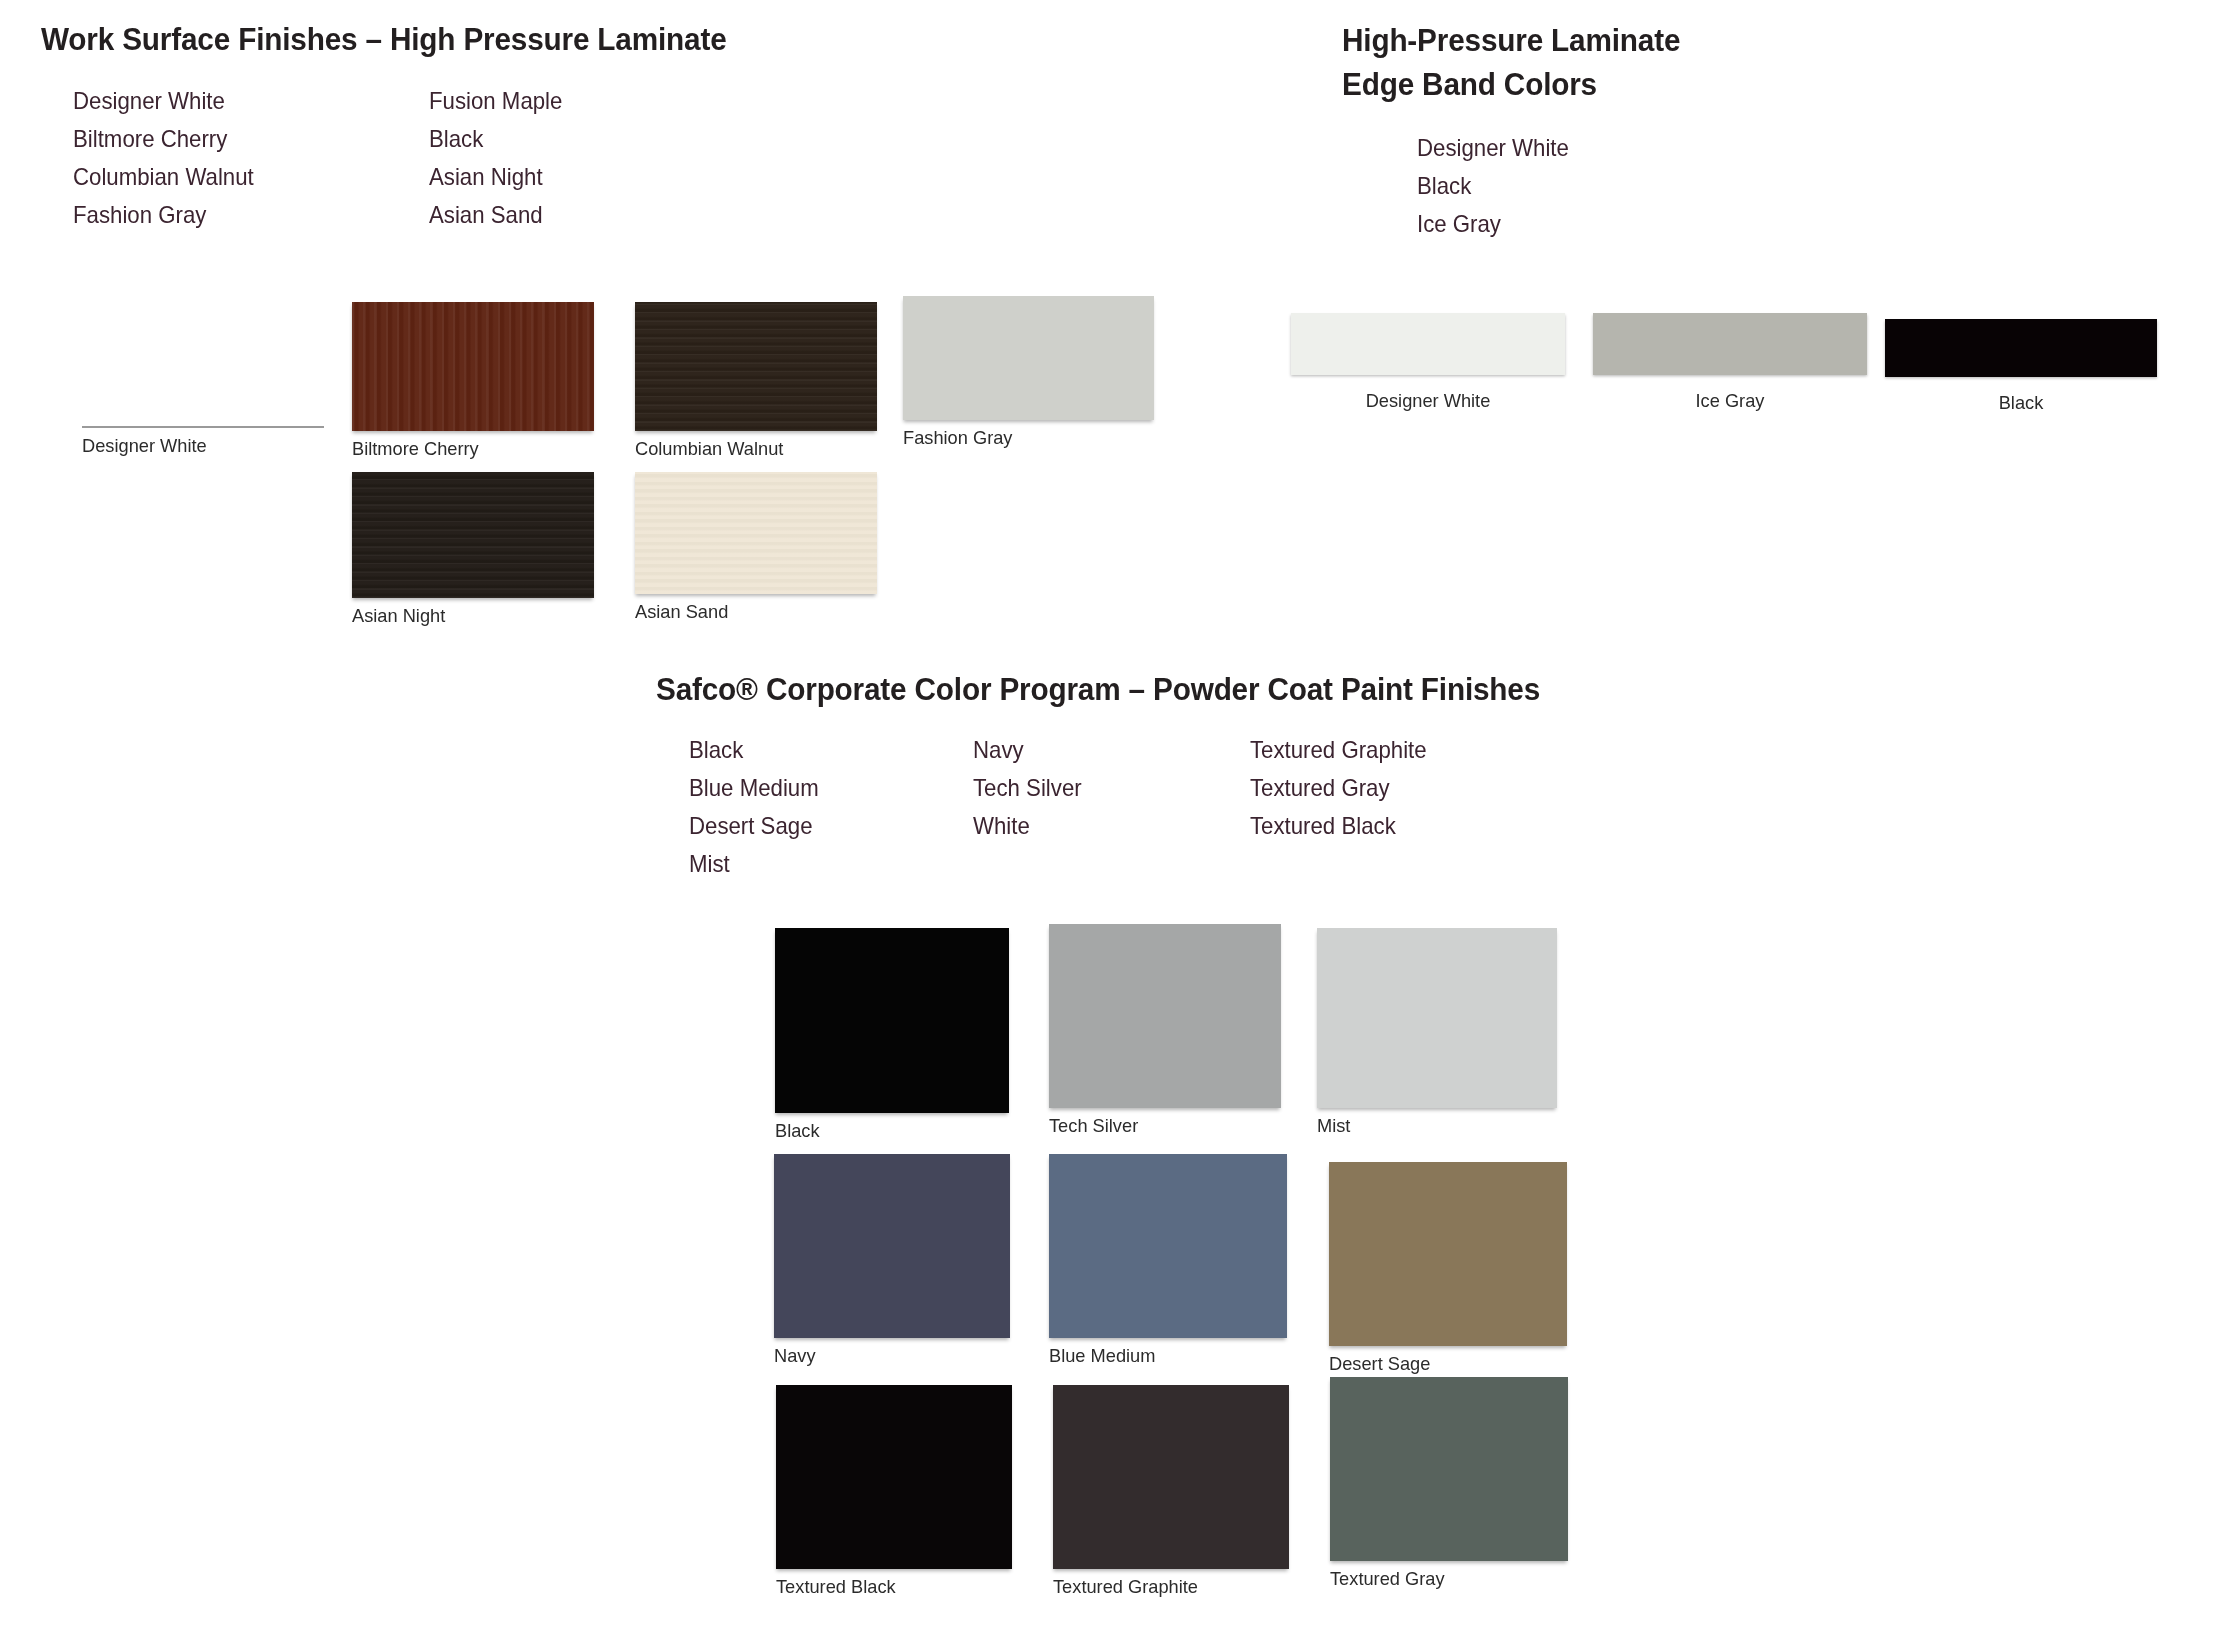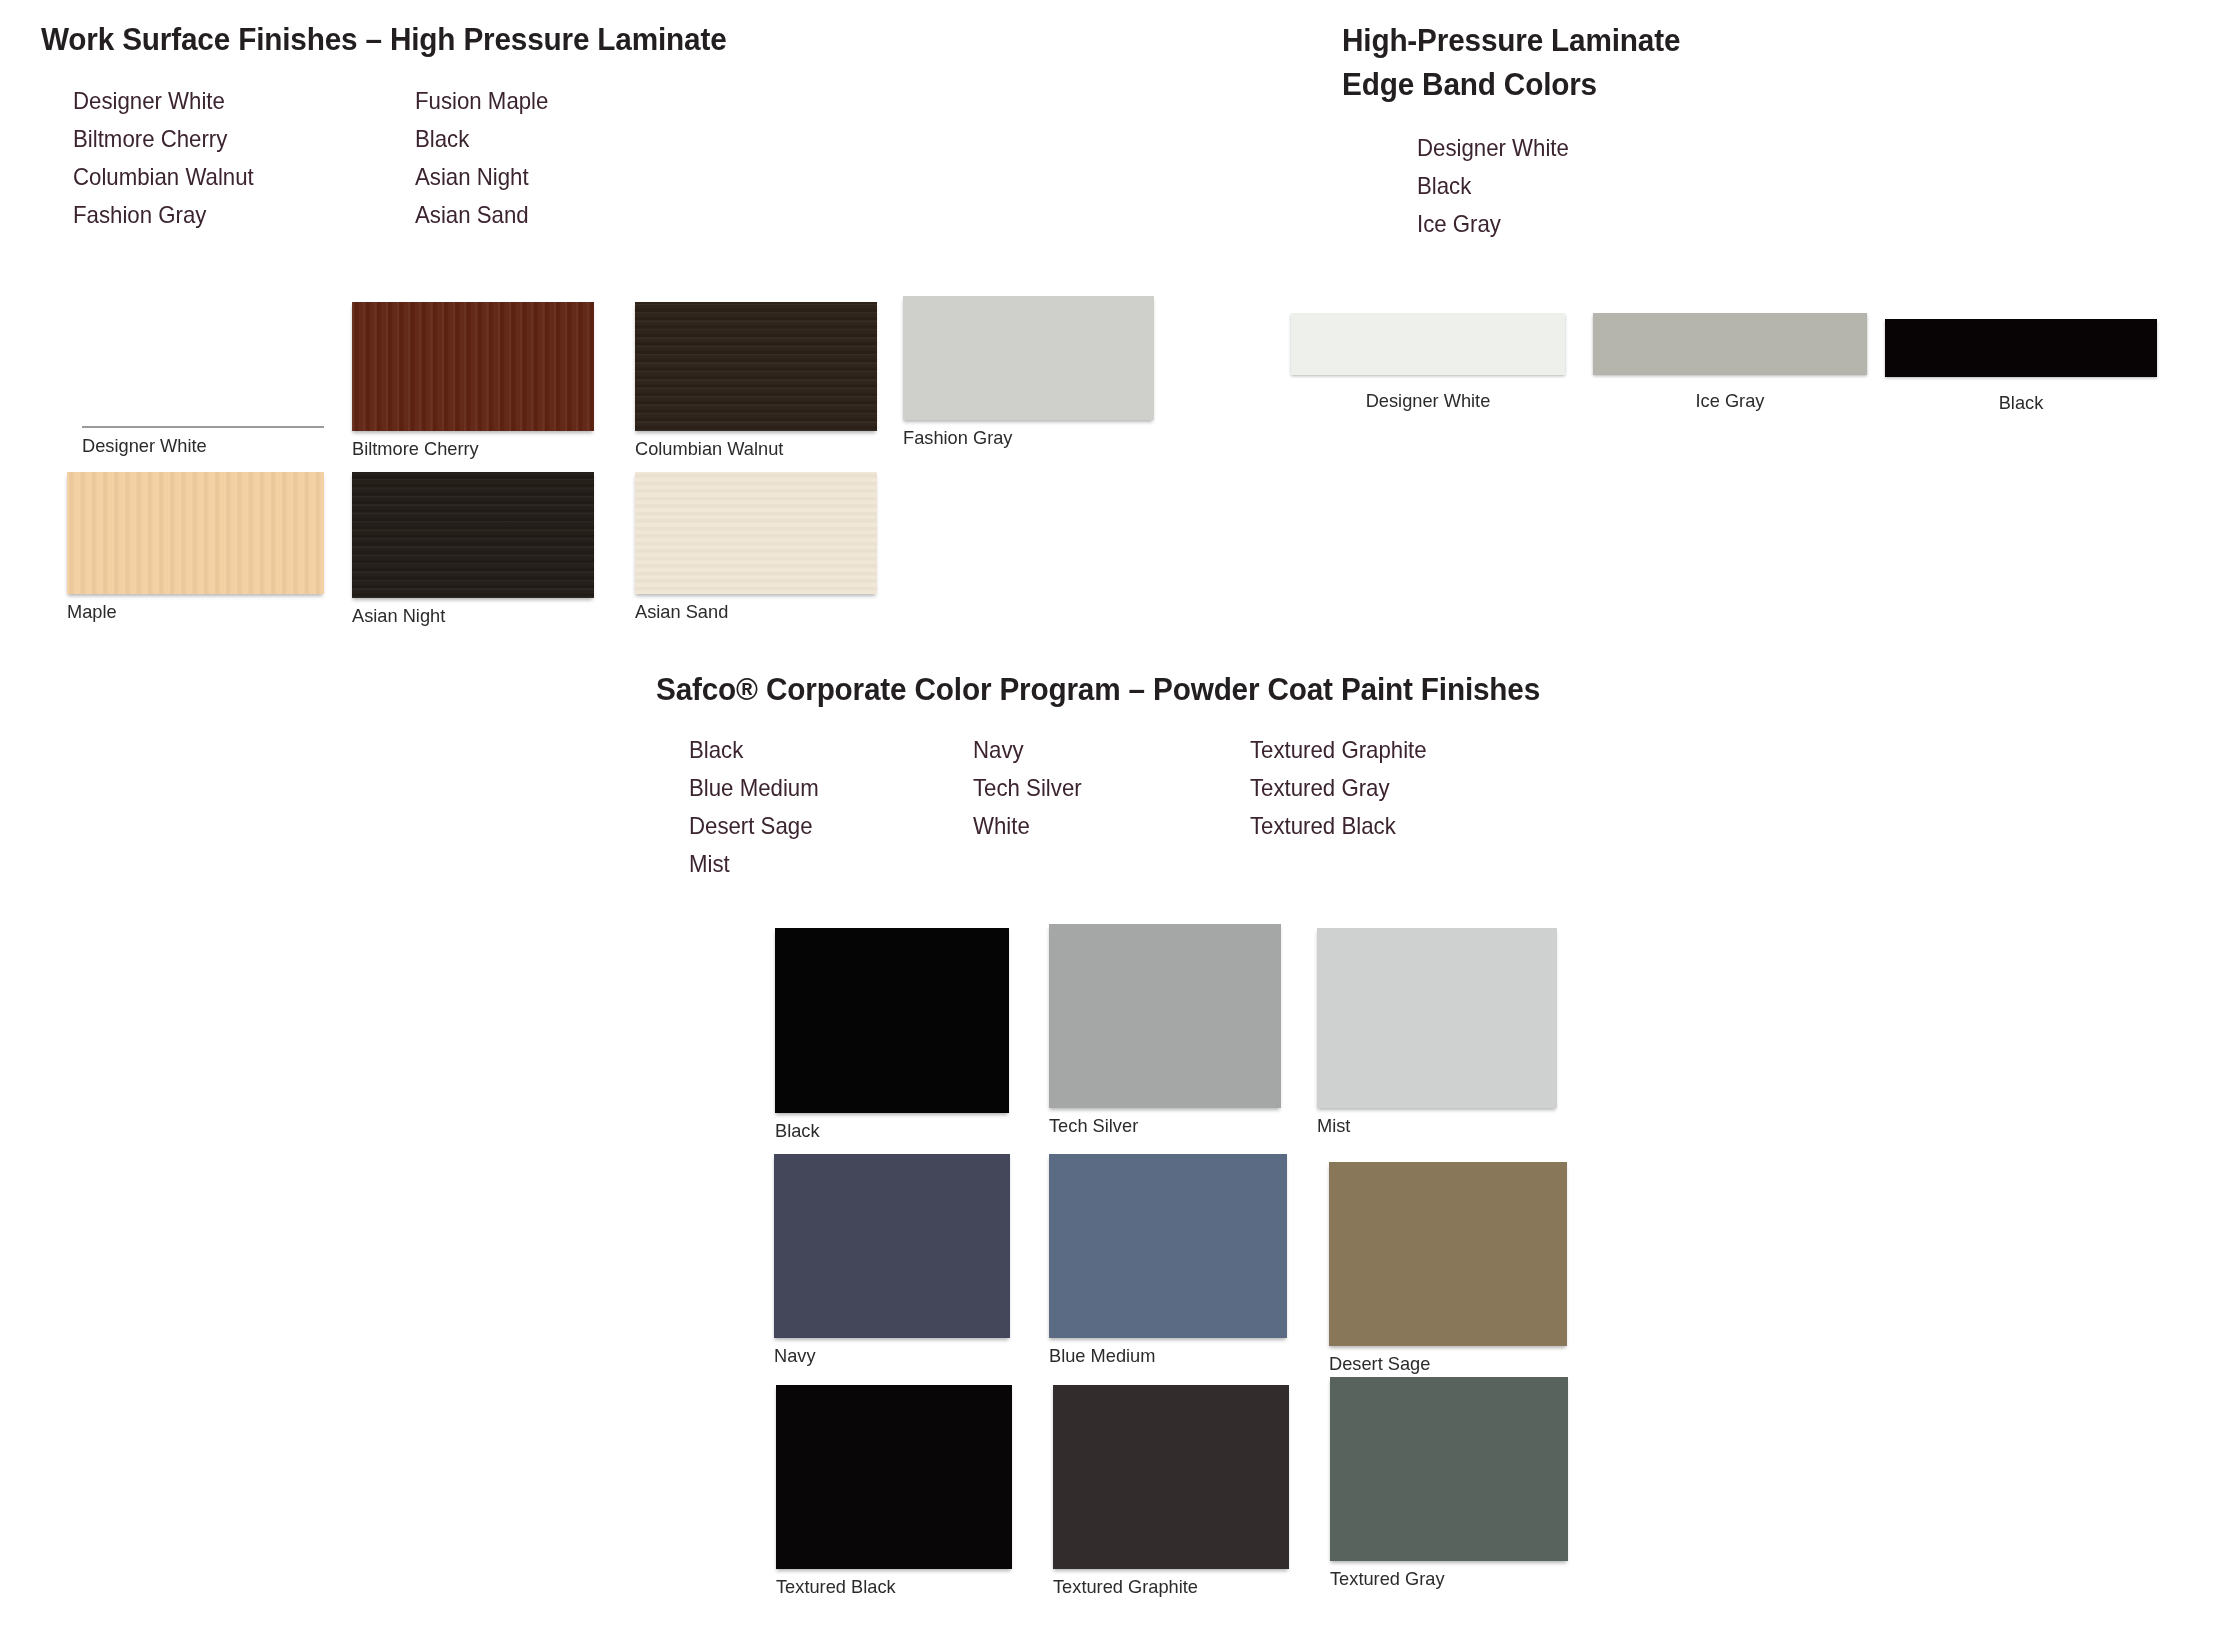--- a/index.html
+++ b/index.html
@@ -124,21 +124,21 @@
 
   <div class="heading" style="left:41px; top:20.6px;">Work Surface Finishes  – High Pressure Laminate</div>
 
   <div class="name-list" style="left:73px; top:82px;">
     <div class="name-item">Designer White</div>
     <div class="name-item">Biltmore Cherry</div>
     <div class="name-item">Columbian Walnut</div>
     <div class="name-item">Fashion Gray</div>
   </div>
 
-  <div class="name-list" style="left:415px; top:82px;">
+  <div class="name-list" style="left:429px; top:82px;">
     <div class="name-item">Fusion Maple</div>
     <div class="name-item">Black</div>
     <div class="name-item">Asian Night</div>
     <div class="name-item">Asian Sand</div>
   </div>
 
   <div class="swatch-cell" style="left:82px; top:302px; width:242px;">
     <div class="swatch sh-line" style="height: 126px; background-color: rgb(255, 255, 255);">
       <div class="grain grain-none"></div>
     </div>
@@ -159,26 +159,20 @@
     <div class="swatch-label">Columbian Walnut</div>
   </div>
 
   <div class="swatch-cell" style="left:903px; top:296px; width:251px;">
     <div class="swatch sh-soft" style="height: 124px; background-color: rgb(207, 208, 203);">
       <div class="grain grain-none"></div>
     </div>
     <div class="swatch-label">Fashion Gray</div>
   </div>
 
-  <div class="swatch-cell" style="left:67px; top:472px; width:257px;">
-    <div class="swatch sh-soft" style="height: 122px; background-color: rgb(243, 207, 160);">
-      <div class="grain grain-v"></div>
-    </div>
-    <div class="swatch-label">Maple</div>
-  </div>
 
   <div class="swatch-cell" style="left:352px; top:472px; width:242px;">
     <div class="swatch sh-soft" style="height: 126px; background-color: rgb(34, 28, 23);">
       <div class="grain grain-h"></div>
     </div>
     <div class="swatch-label">Asian Night</div>
   </div>
 
   <div class="swatch-cell" style="left:635px; top:472px; width:242px;">
     <div class="swatch sh-soft" style="height: 122px; background-color: rgb(239, 230, 213);">

